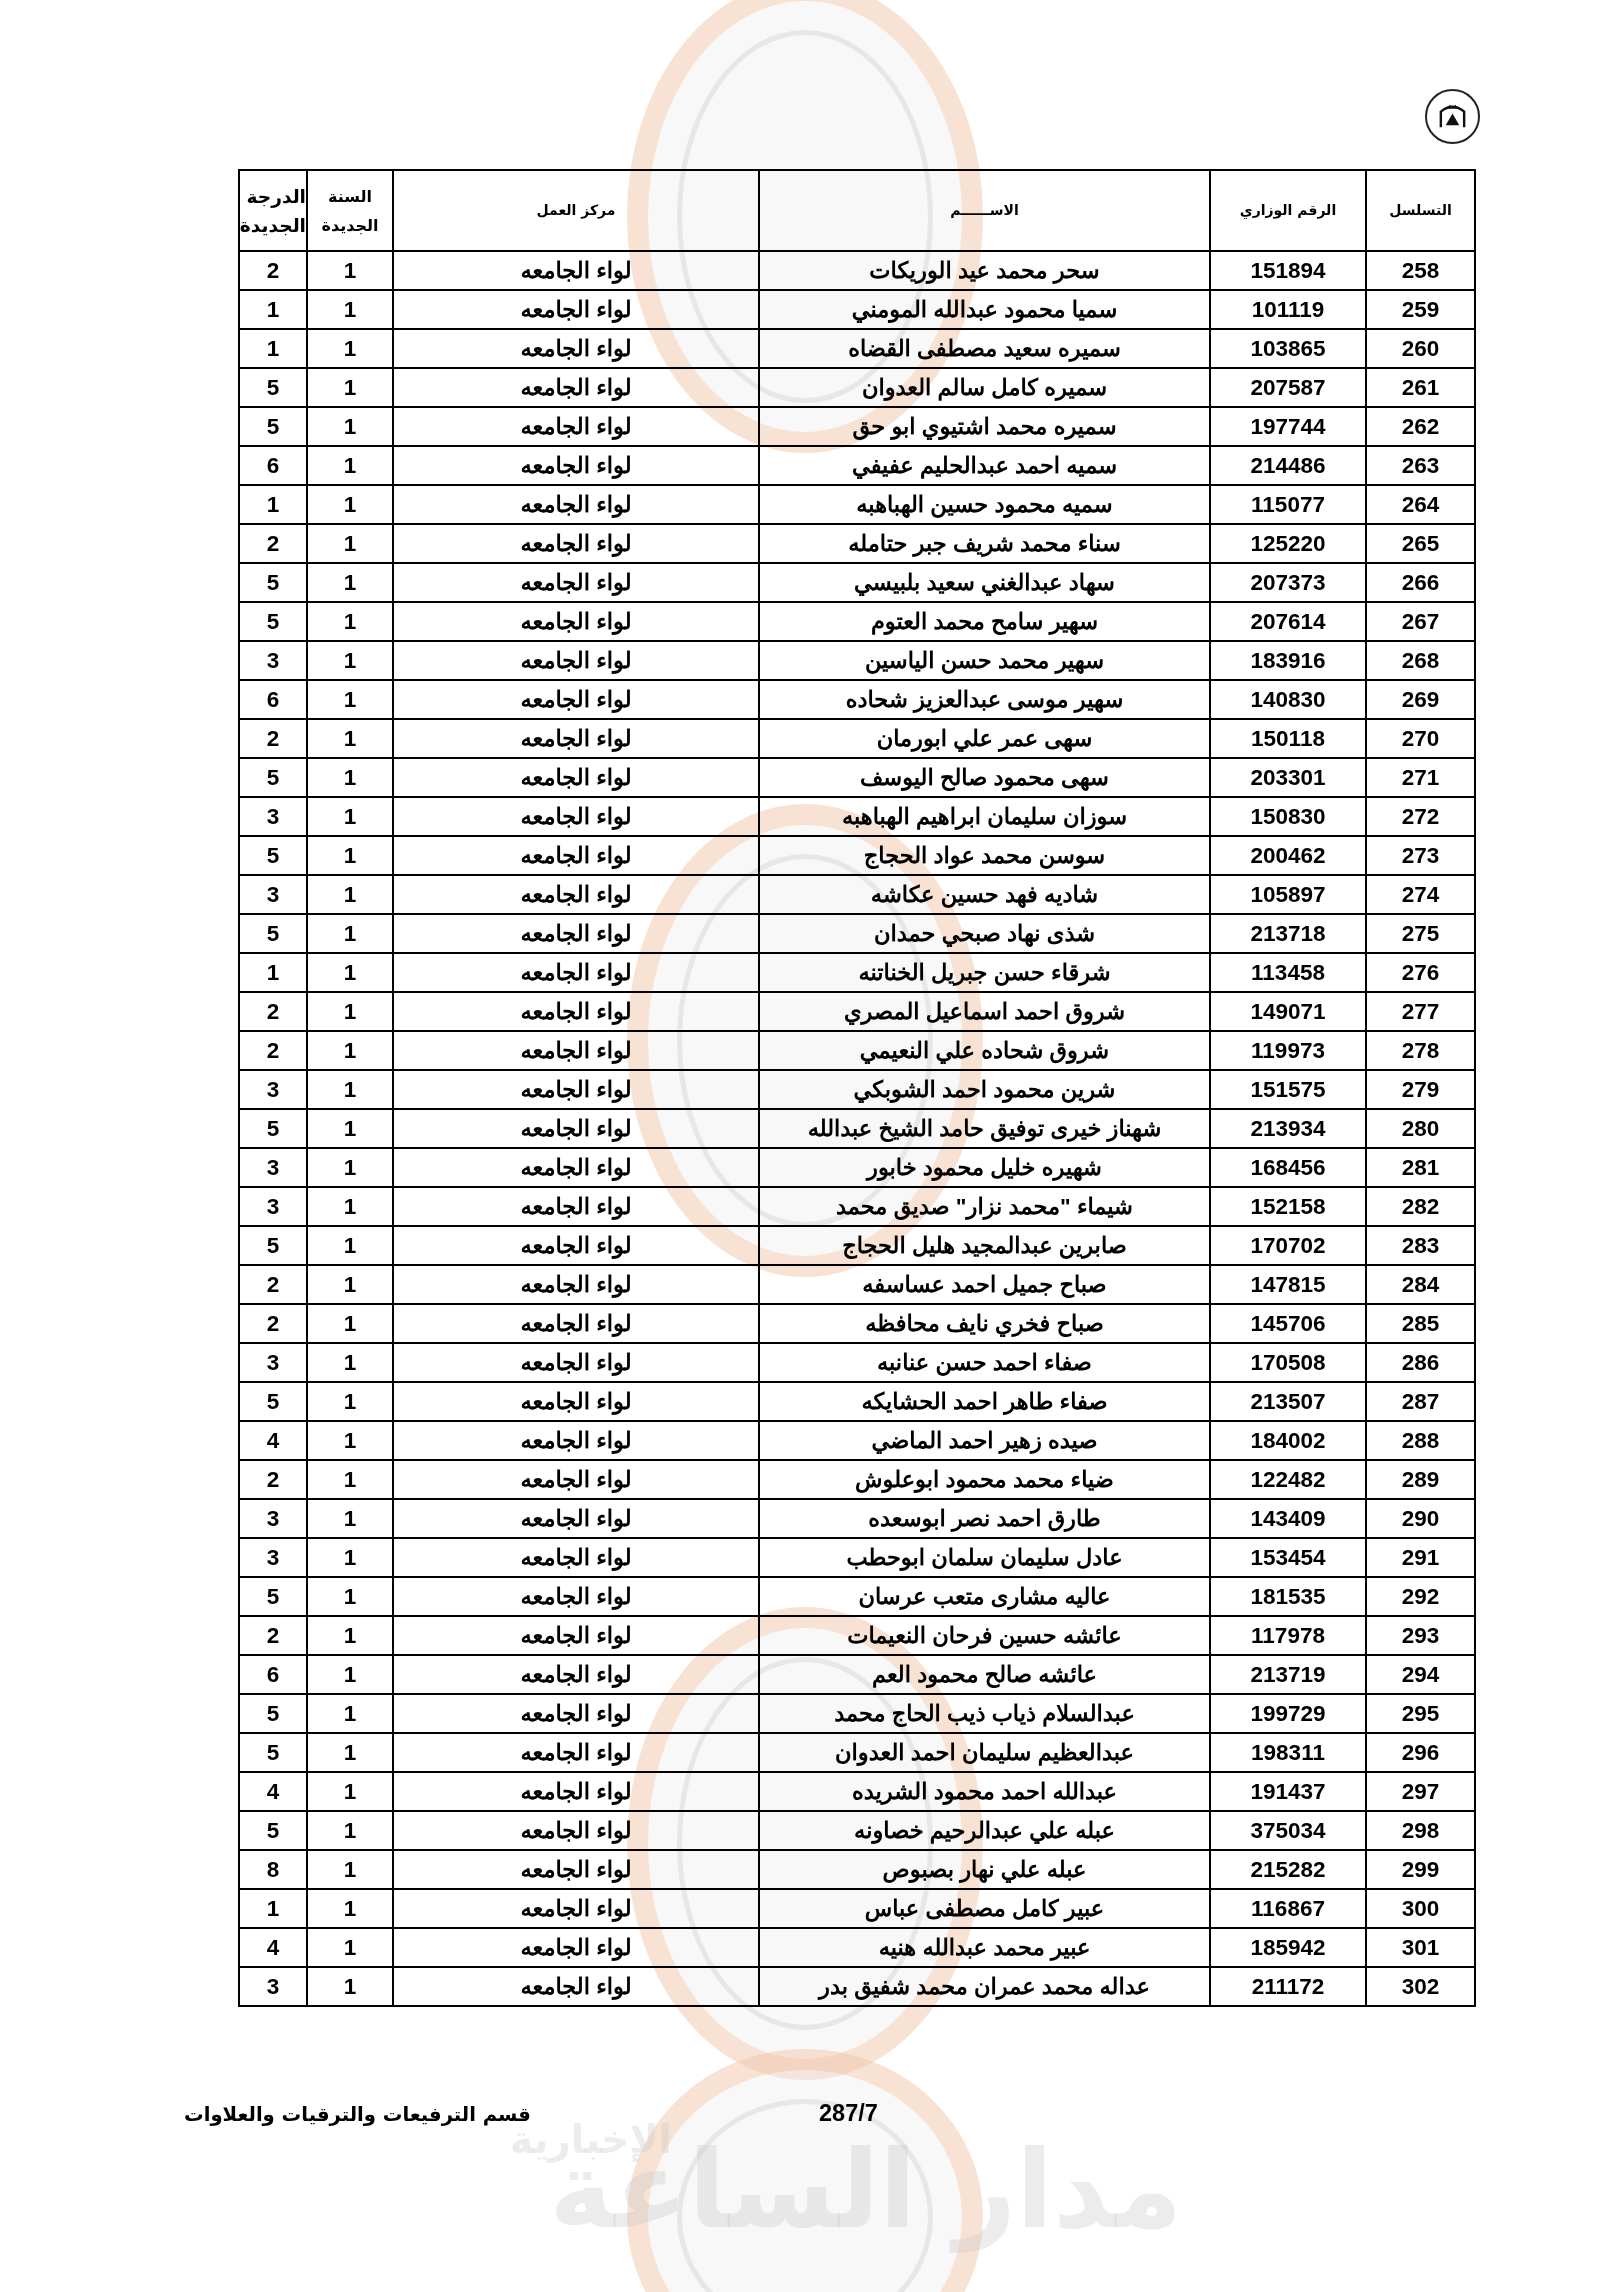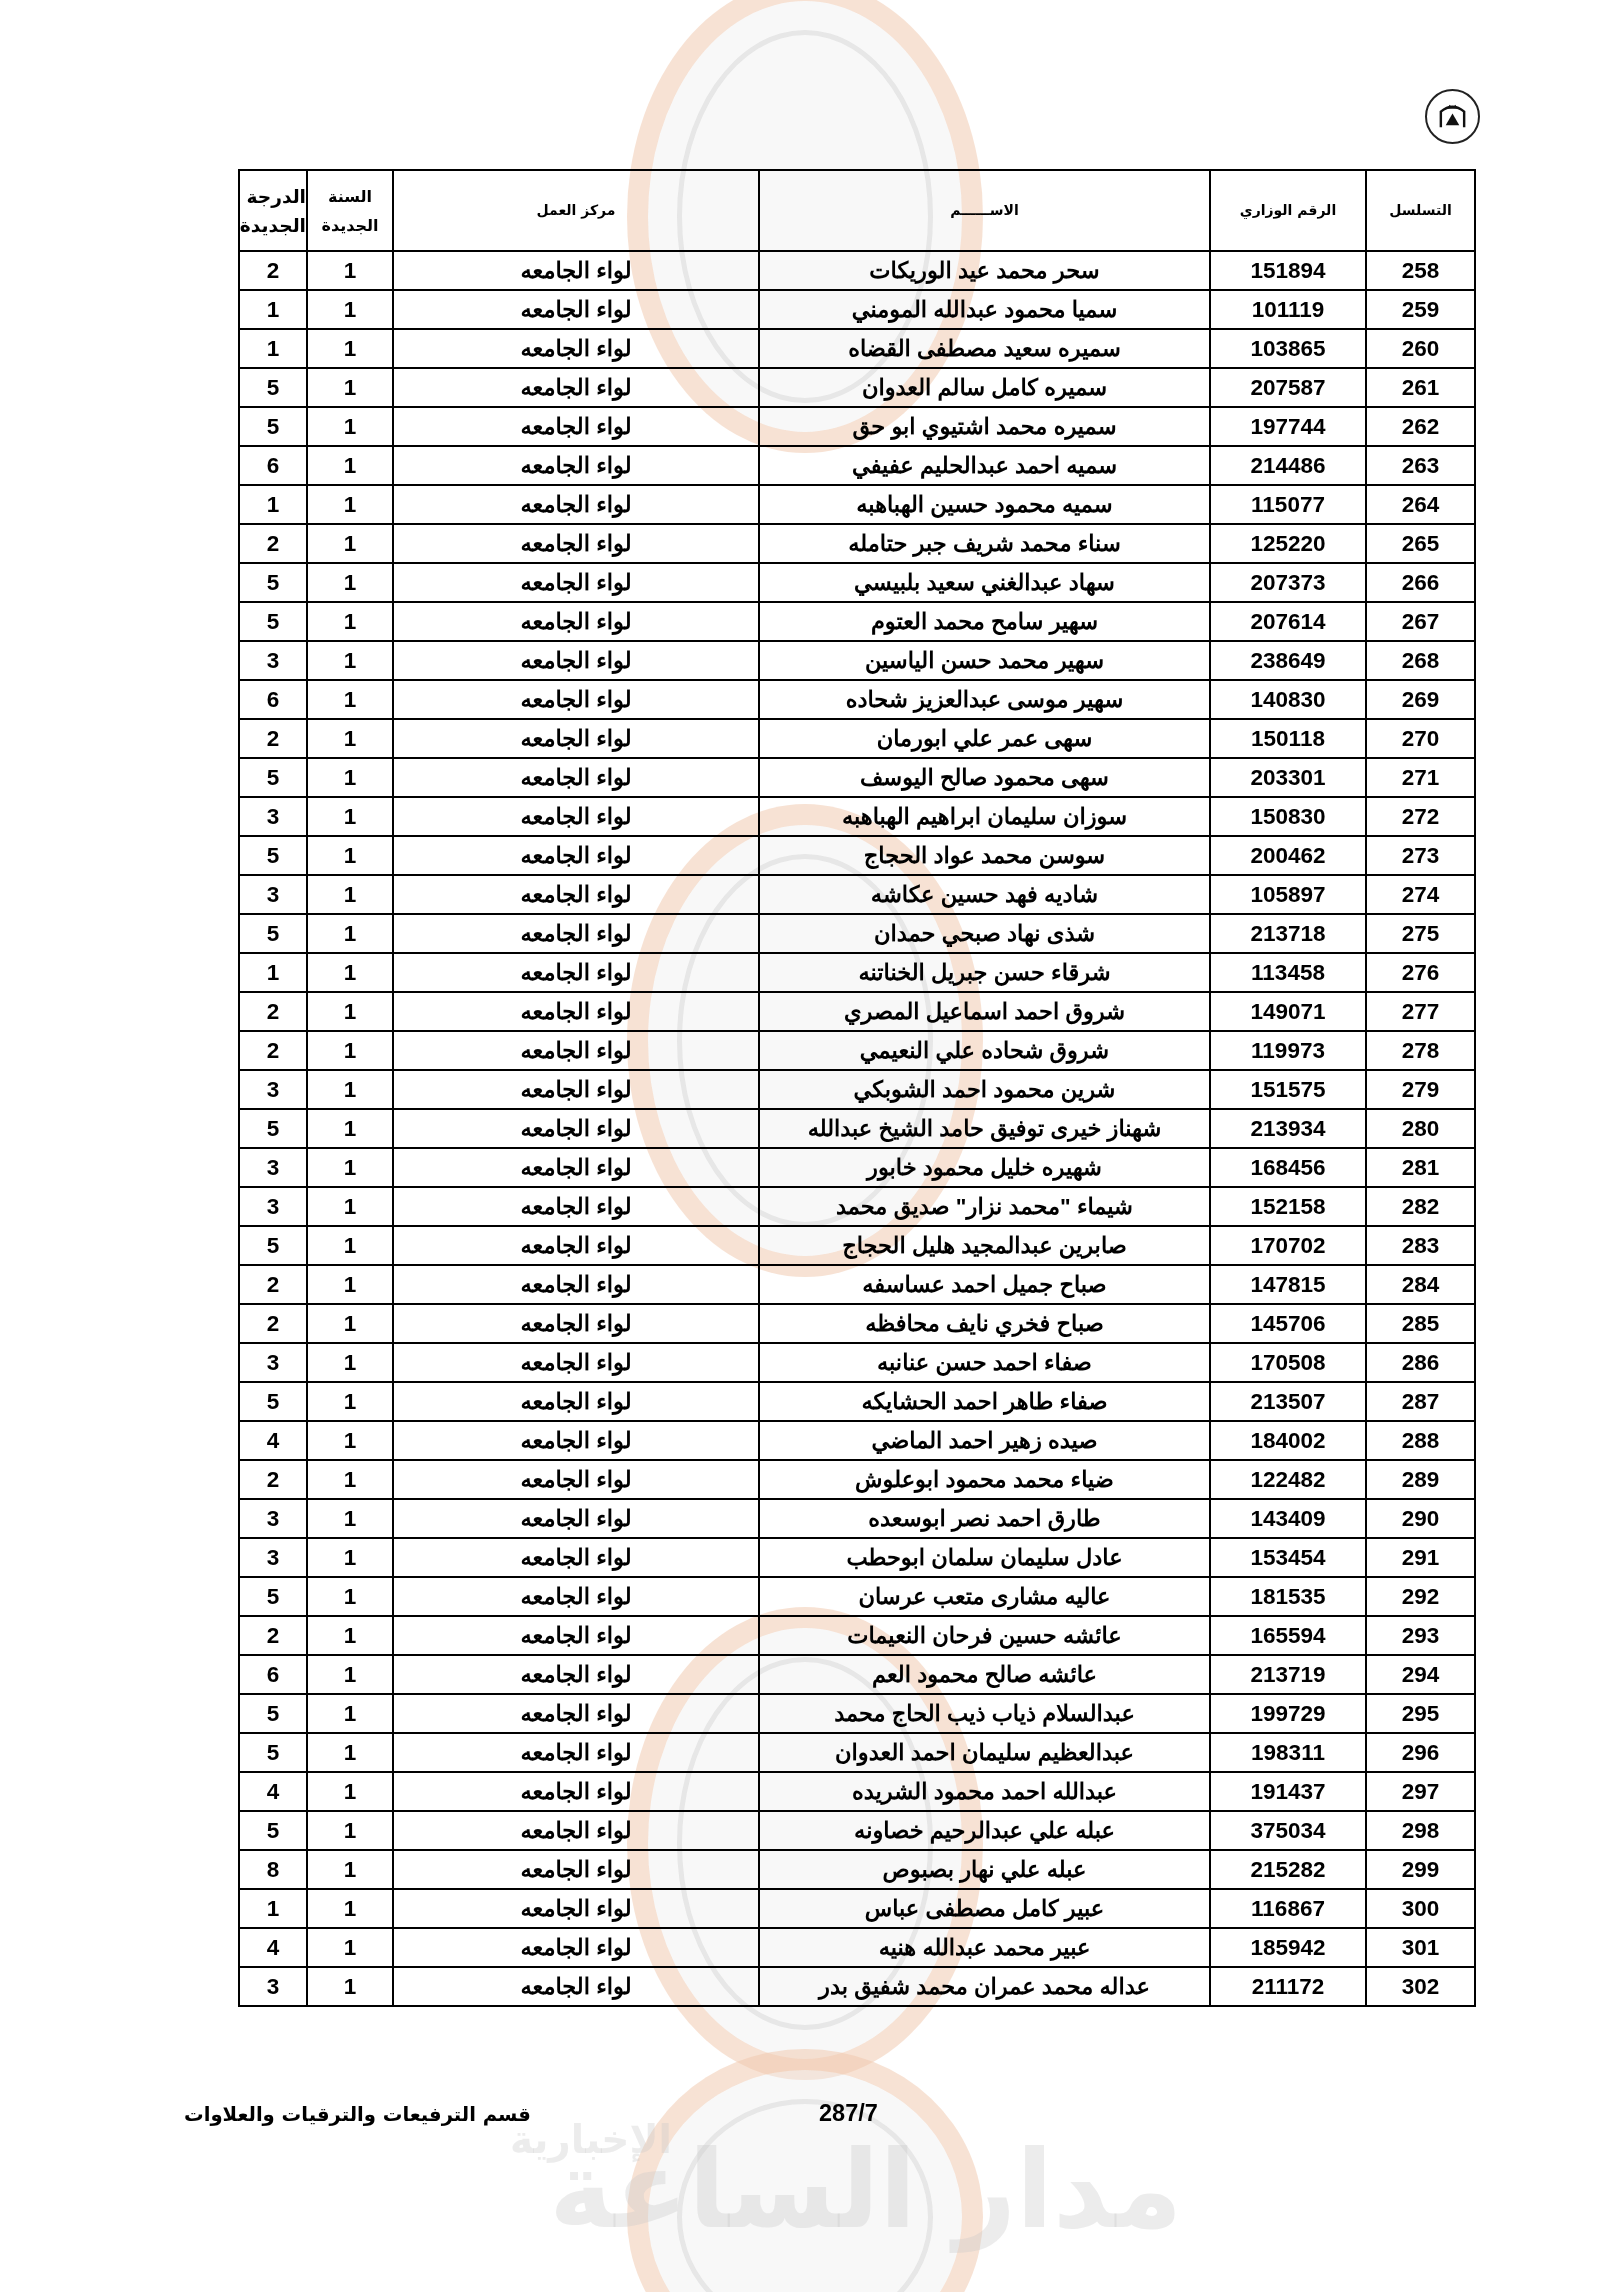--- a/index.html
+++ b/index.html
@@ -160,21 +160,21 @@
       <tr>
         <td>267</td>
         <td>207614</td>
         <td class="name">سهير سامح محمد العتوم</td>
         <td class="center">لواء الجامعه</td>
         <td>1</td>
         <td>5</td>
       </tr>
       <tr>
         <td>268</td>
-        <td>238649</td>
+        <td>183916</td>
         <td class="name">سهير محمد حسن الياسين</td>
         <td class="center">لواء الجامعه</td>
         <td>1</td>
         <td>3</td>
       </tr>
       <tr>
         <td>269</td>
         <td>140830</td>
         <td class="name">سهير موسى عبدالعزيز شحاده</td>
         <td class="center">لواء الجامعه</td>
@@ -360,21 +360,21 @@
       <tr>
         <td>292</td>
         <td>181535</td>
         <td class="name">عاليه مشارى متعب عرسان</td>
         <td class="center">لواء الجامعه</td>
         <td>1</td>
         <td>5</td>
       </tr>
       <tr>
         <td>293</td>
-        <td>165594</td>
+        <td>117978</td>
         <td class="name">عائشه حسين فرحان النعيمات</td>
         <td class="center">لواء الجامعه</td>
         <td>1</td>
         <td>2</td>
       </tr>
       <tr>
         <td>294</td>
         <td>213719</td>
         <td class="name">عائشه صالح محمود العم</td>
         <td class="center">لواء الجامعه</td>

